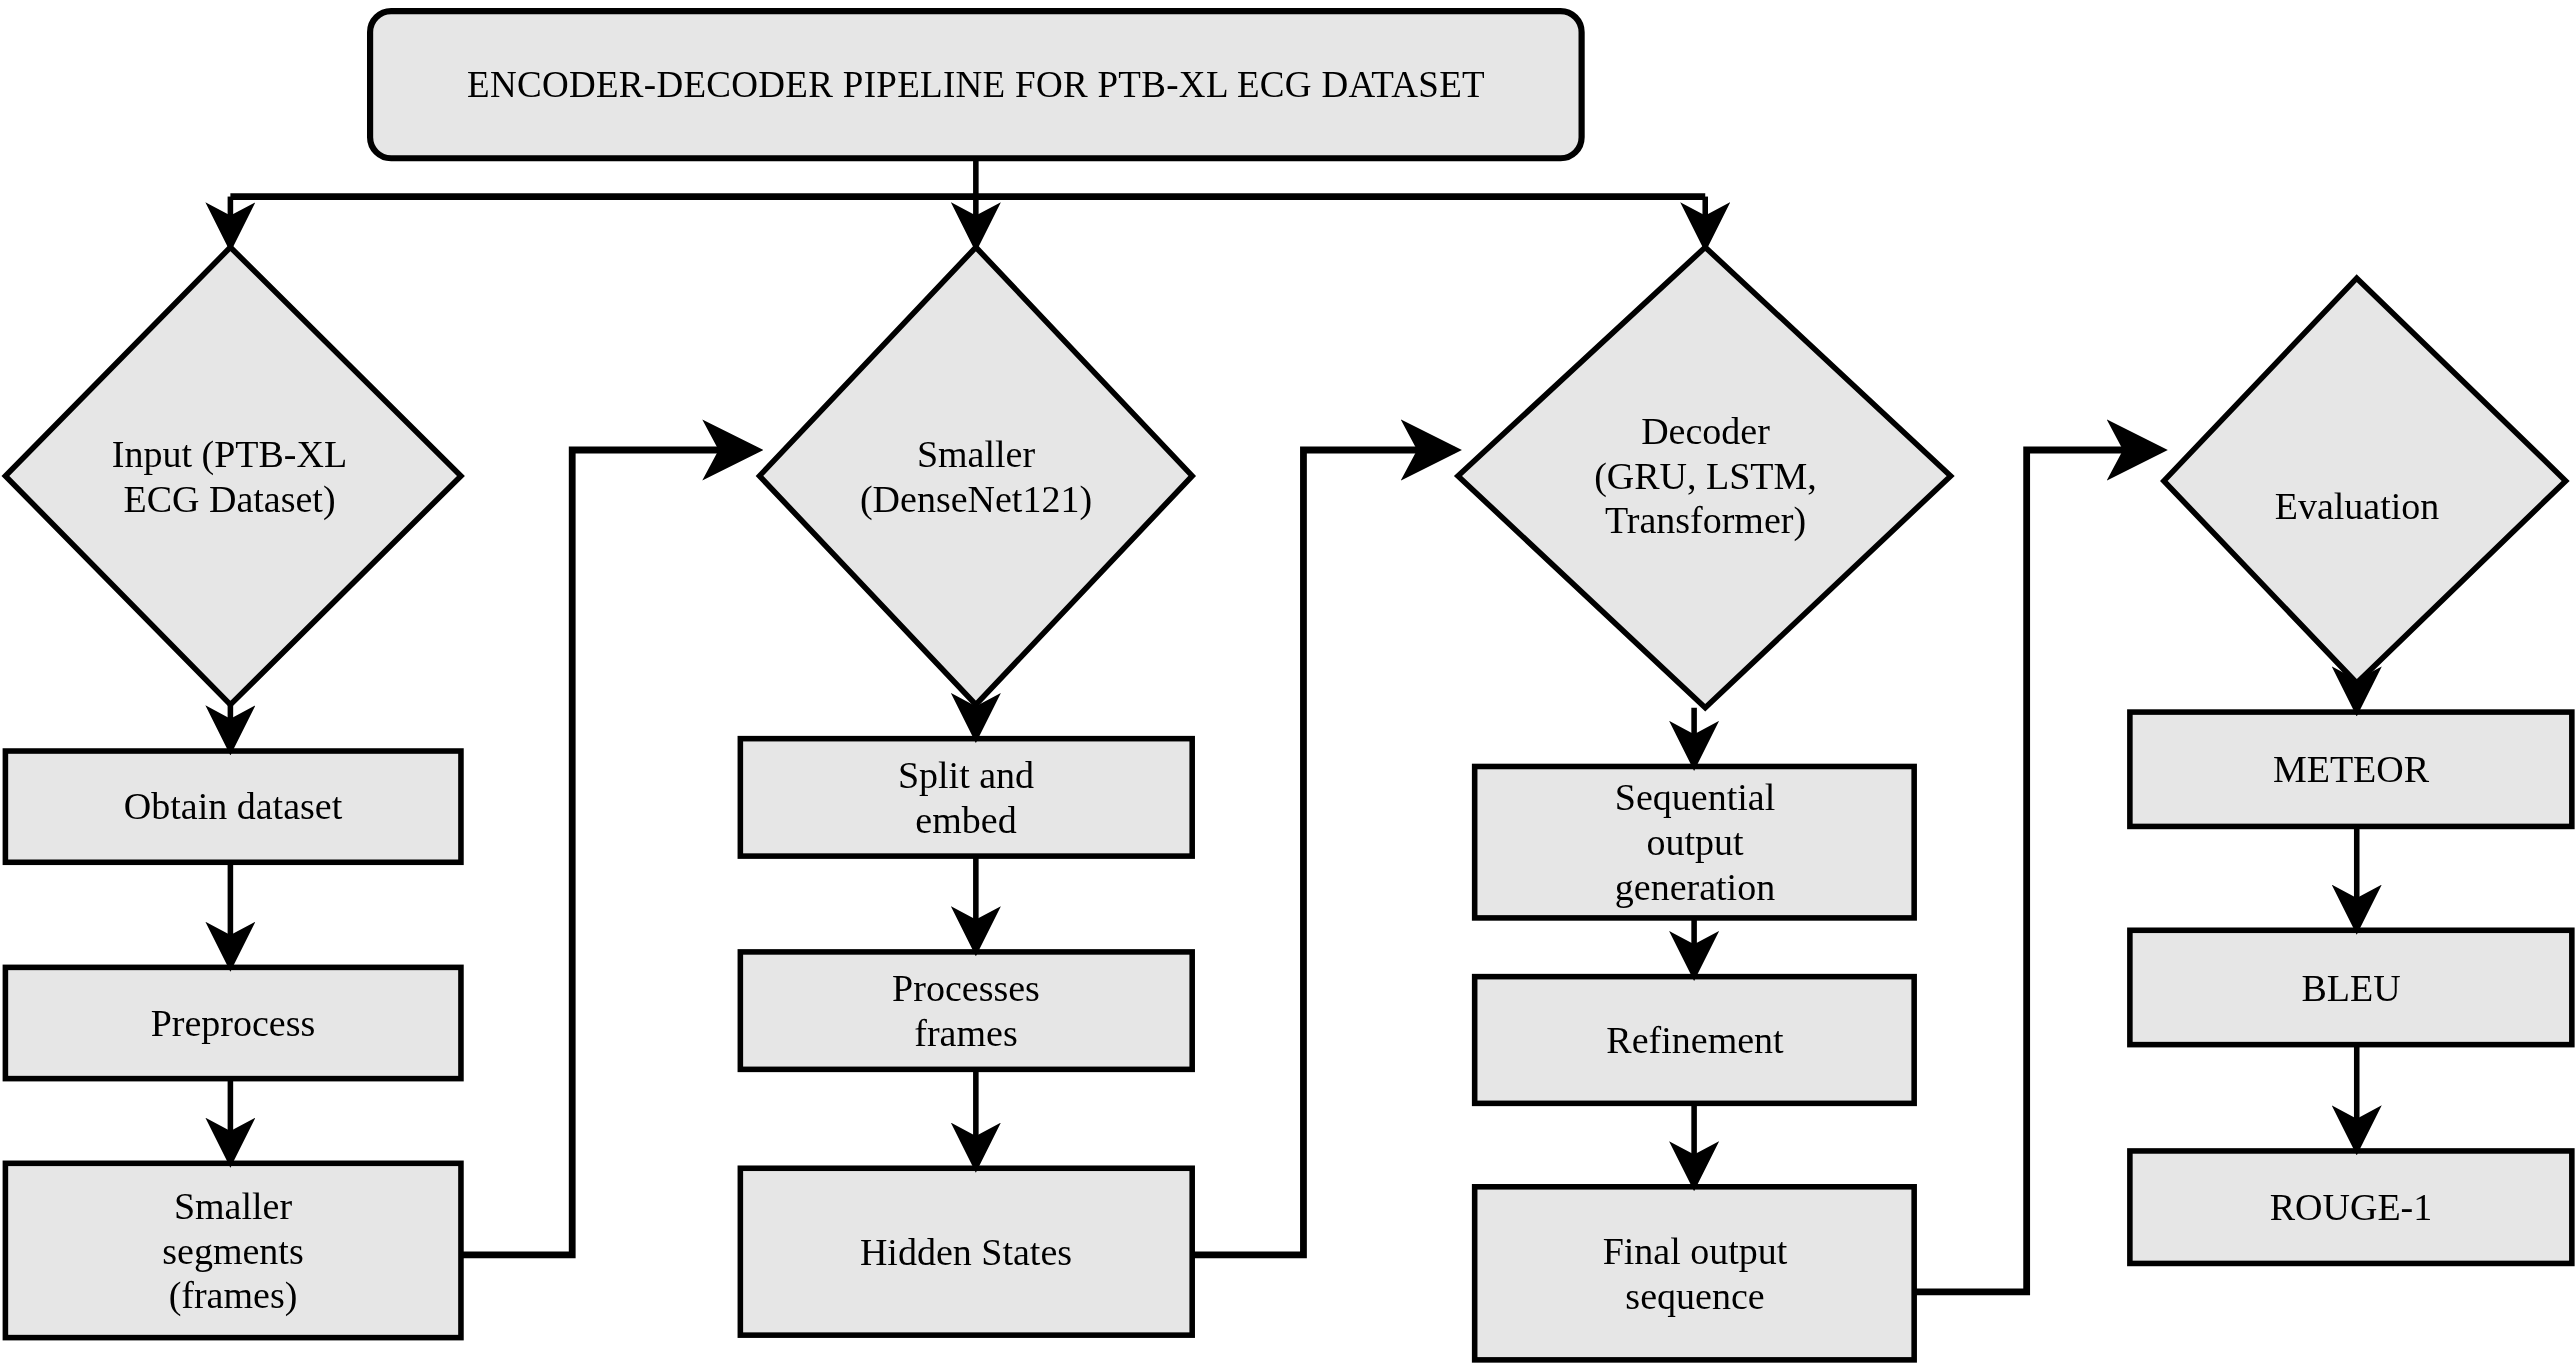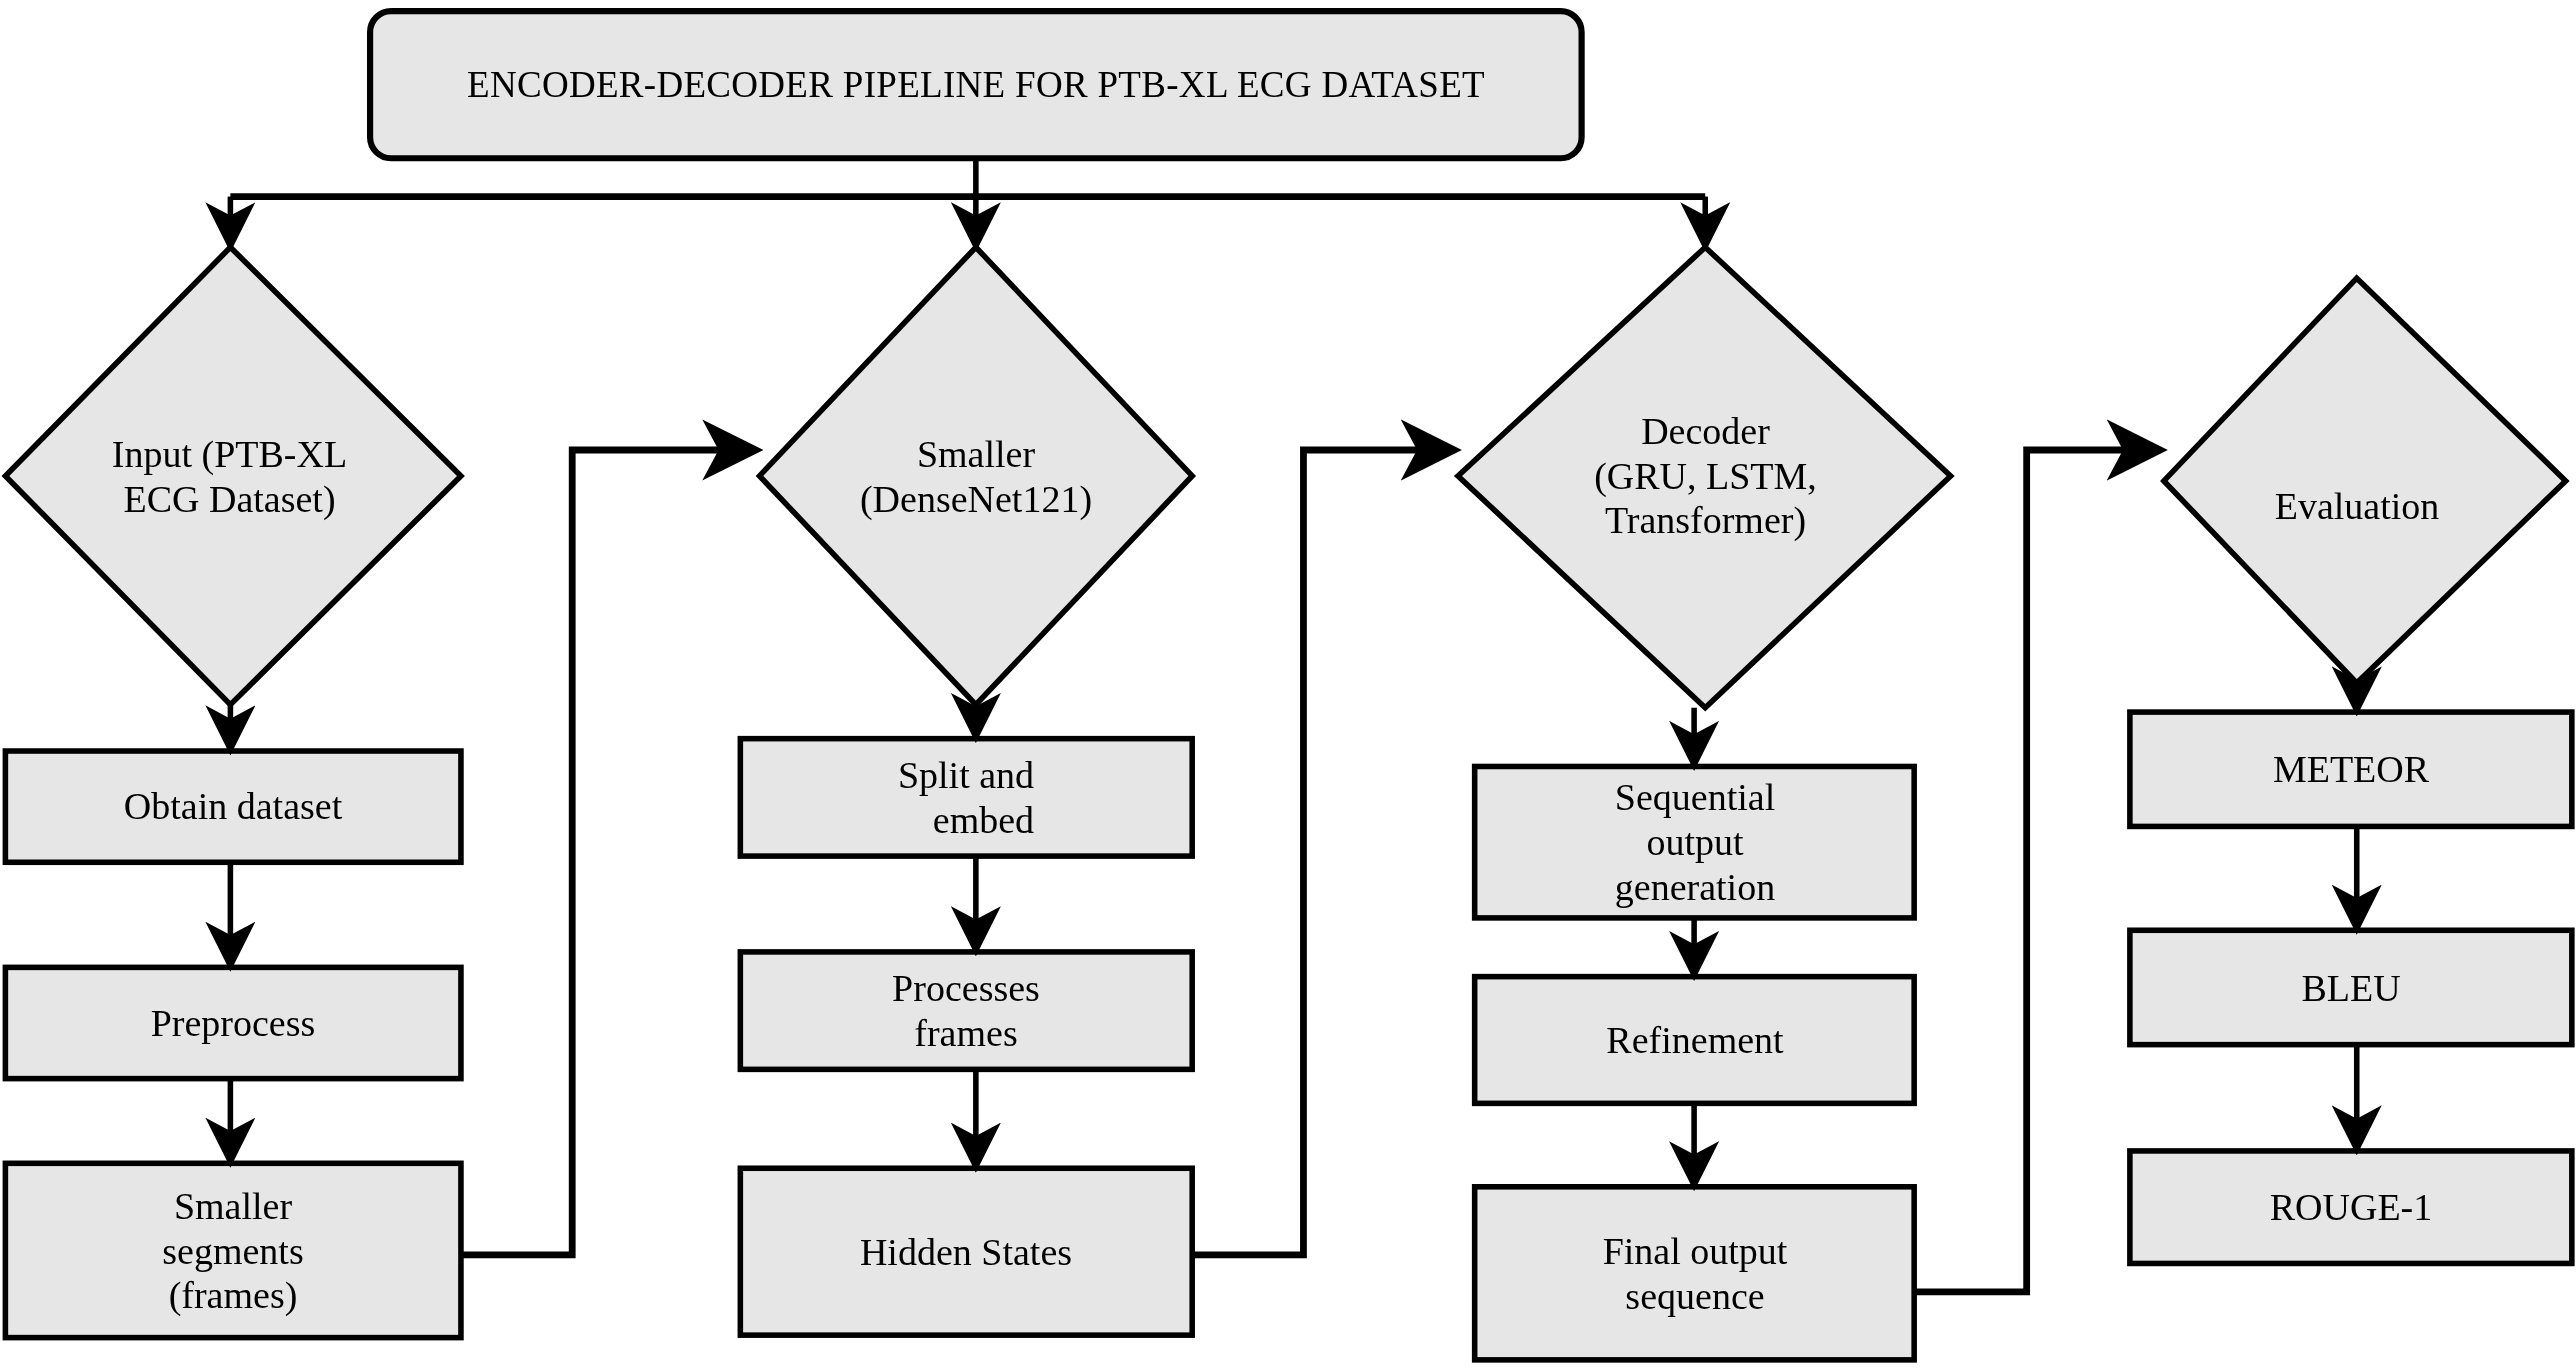--- a/index.html
+++ b/index.html
@@ -100,21 +100,21 @@
 (GRU, LSTM,
 Transformer)</div>
   <div class="node-label diamond-label" style="left:2201px;top:457px;width:312px;height:99px;">Evaluation</div>
 
   <div class="node-label box-label" style="left:5px;top:751px;width:456px;height:111px;">Obtain dataset</div>
   <div class="node-label box-label" style="left:5px;top:968px;width:456px;height:111px;">Preprocess</div>
   <div class="node-label box-label" style="left:5px;top:1164px;width:456px;height:174px;">Smaller
 segments
 (frames)</div>
 
-  <div class="node-label box-label" style="left:740px;top:739px;width:452px;height:117px;text-align:right;">Split and
+  <div class="node-label box-label" style="left:740px;top:739px;width:452px;height:117px;">Split and
 embed</div>
   <div class="node-label box-label" style="left:740px;top:952px;width:452px;height:117px;">Processes
 frames</div>
   <div class="node-label box-label" style="left:1475px;top:767px;width:440px;height:151px;">Sequential
 output
 generation</div>
 
   <div class="node-label box-label" style="left:740px;top:1169px;width:452px;height:167px;">Hidden States</div>
   <div class="node-label box-label" style="left:1475px;top:977px;width:440px;height:127px;">Refinement</div>
   <div class="node-label box-label" style="left:1475px;top:1187px;width:440px;height:173px;">Final output

